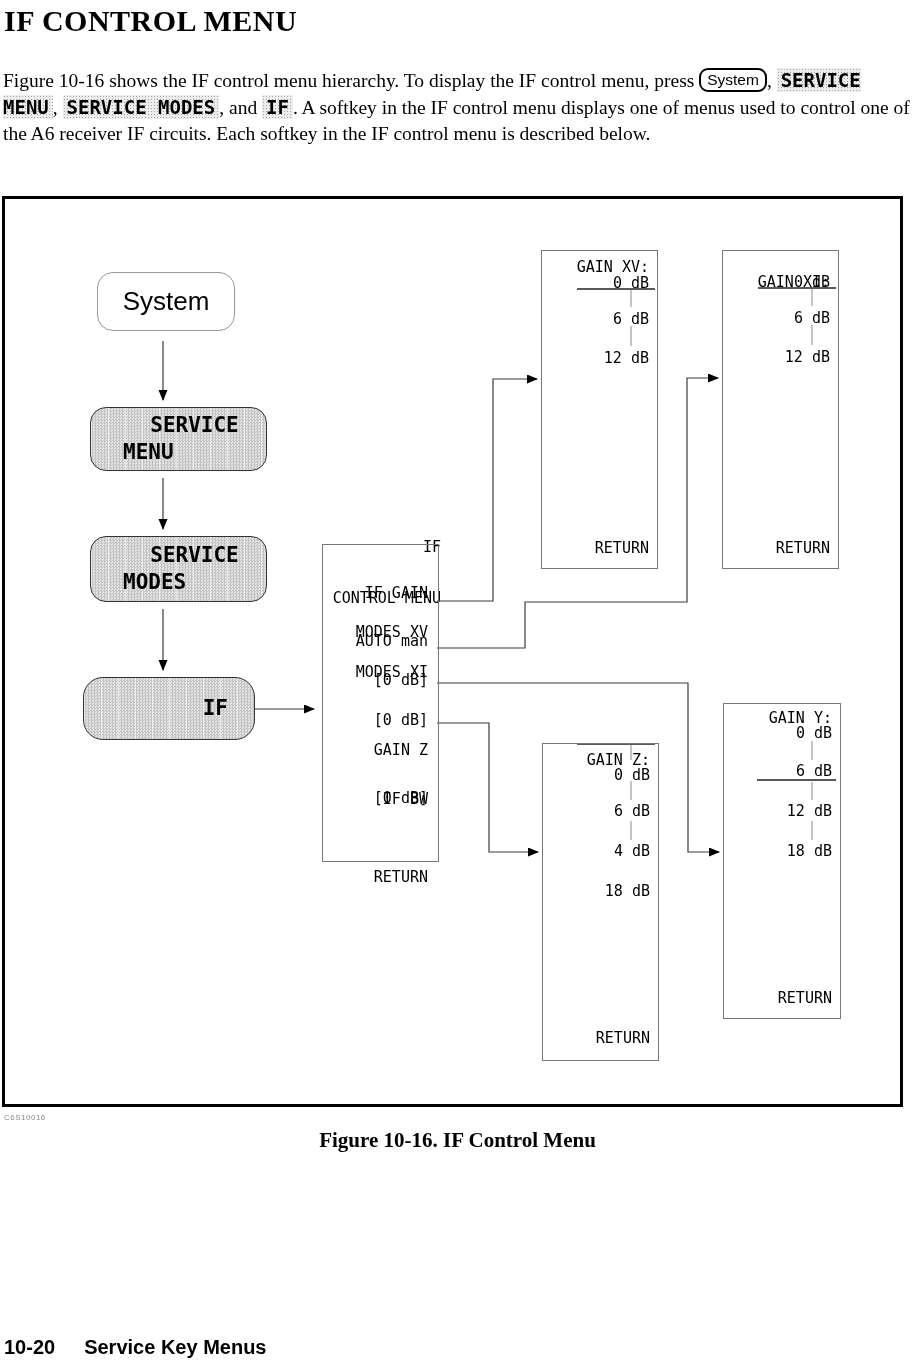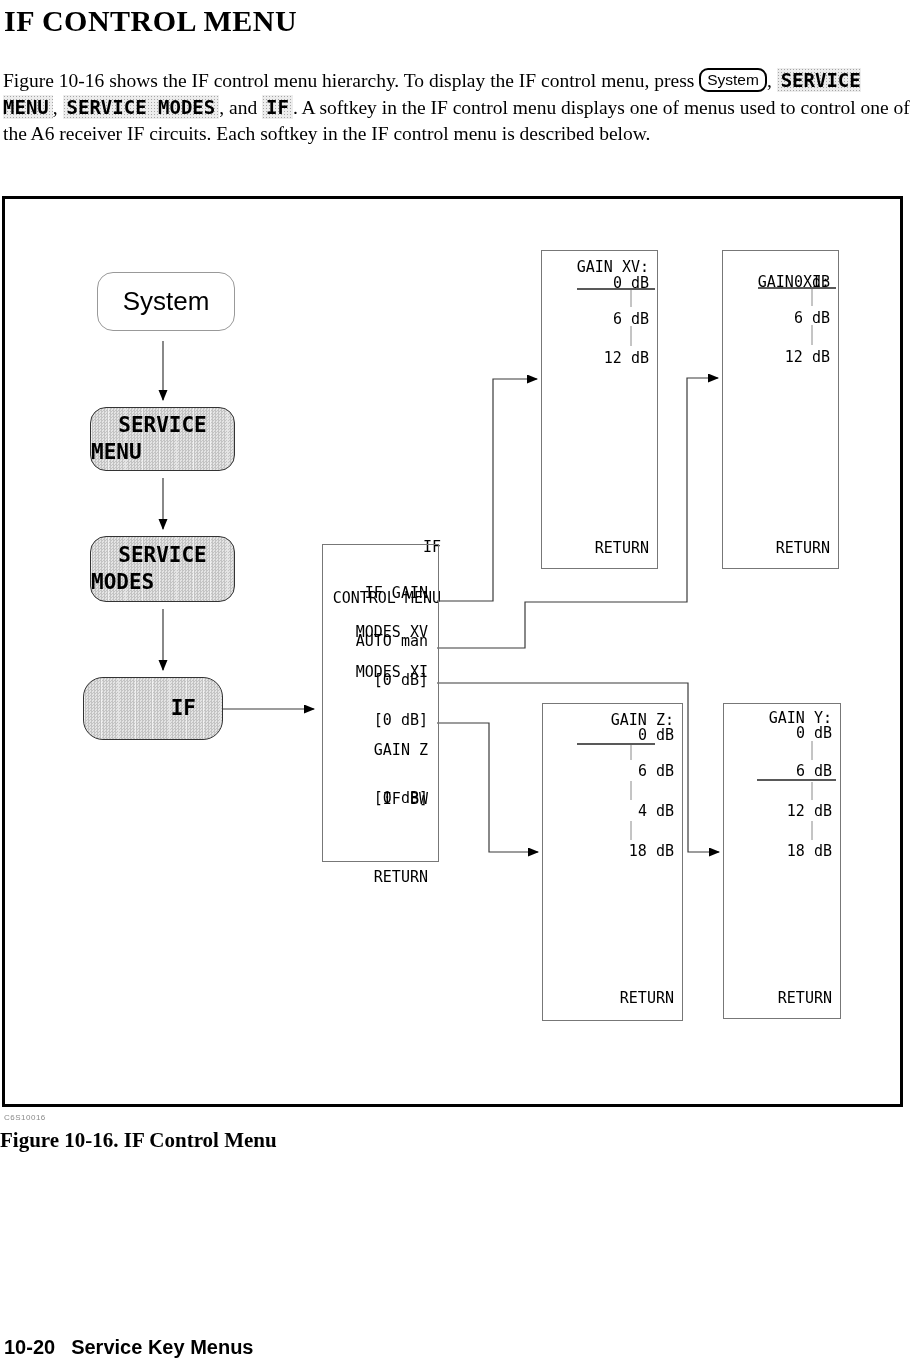--- a/index.html
+++ b/index.html
@@ -17,34 +17,34 @@
   .softkey{font-family:"DejaVu Sans Mono",monospace;font-weight:bold;font-size:19px;
            background-color:#ededed;
            background-image:radial-gradient(#a5a5a5 0.7px, rgba(0,0,0,0) 0.8px);
            background-size:3px 3px;padding:1px 4px;}
 
   
   .figure-border{position:absolute;left:2px;top:196px;width:895px;height:905px;
                  border:3px solid #000;}
   .figure-code{position:absolute;left:4px;top:1113px;font-family:"Liberation Sans",sans-serif;
                font-size:8px;color:#8a8a8a;letter-spacing:.5px;}
-  .figure-caption{position:absolute;left:0;top:1128px;width:915px;
+  .figure-caption{position:absolute;left:0;top:1128px;width:915px;text-align:center;
                   font-size:21px;font-weight:bold;font-family:"Liberation Serif",serif;}
 
   
   .dbtn{position:absolute;border:1.5px solid #333;border-radius:16px;
         display:flex;flex-direction:column;justify-content:center;}
   .dbtn::before{content:"";position:absolute;left:-9px;top:10px;width:100%;height:100%;
         background:#000;border-radius:18px;z-index:-1;}
   .dbtn-white{background:#fff;border-color:#999;}
   .dbtn-gray{background-color:#d8d8d8;
         background-image:
           linear-gradient(90deg, rgba(255,255,255,.55) 1.5px, rgba(255,255,255,0) 1.5px),
           conic-gradient(#c3c3c3 25%, #e4e4e4 25% 50%, #c3c3c3 50% 75%, #e4e4e4 75%);
-        background-size:17px 100%, 3px 3px;}
+        background-size:17px 100%, 3px 3px;padding-left:32px;}
   .sys-label{font-family:"Liberation Sans",sans-serif;font-size:26px;text-align:center;}
   .btn-line{font-family:"DejaVu Sans Mono",monospace;font-weight:bold;font-size:21px;
             line-height:27px;white-space:pre;}
   .bl-center{text-align:center;}
   .bl-right{padding-right:22px;}
 
   
   .mono{font-family:"DejaVu Sans Mono",monospace;}
   .menu-label{position:absolute;left:322px;top:505px;width:119px;text-align:right;
               font-size:15px;line-height:17px;white-space:pre;}
@@ -54,21 +54,21 @@
           white-space:pre;}
   .submenu{position:absolute;border:1px solid #777;font-size:15px;}
   .sm-title,.sm-opt{position:absolute;right:8px;white-space:pre;line-height:15px;}
   .sm-return{position:absolute;right:8px;white-space:pre;line-height:15px;}
 
   .lines{position:absolute;left:0;top:0;pointer-events:none;}
 
   
   .page-footer{position:absolute;left:4px;top:1336px;font-family:"Liberation Sans",sans-serif;
                font-weight:bold;font-size:20px;}
-  .footer-section{margin-left:16px;}
+  .footer-section{margin-left:29px;}
 </style>
 </head>
 <body>
 
 <div class="page">
 
   <div class="doc-title">IF CONTROL MENU</div>
   <p class="doc-para"><span>Figure 10-16 shows the IF control menu hierarchy. To display the IF control menu, press </span><span class="keycap">System</span><span>, </span><span class="softkey">SERVICE MENU</span><span>, </span><span class="softkey">SERVICE MODES</span><span>, and </span><span class="softkey">IF</span><span>.  A softkey in the IF control menu displays one of menus used to control one of the A6 receiver IF circuits. Each softkey in the IF control menu is described below.</span></p>
 
   <div class="figure-border"></div>
@@ -166,21 +166,21 @@
   </div>
 
   <div class="submenu mono" style="left:722px;top:250px;width:115px;height:317px;">
     <div class="sm-title" style="top:24px;">GAIN XI:</div>
     <div class="sm-opt" style="top:24px;">0 dB</div>
     <div class="sm-opt" style="top:60px;">6 dB</div>
     <div class="sm-opt" style="top:99px;">12 dB</div>
     <div class="sm-return" style="bottom:12px;">RETURN</div>
   </div>
 
-  <div class="submenu mono" style="left:542px;top:703px;width:115px;height:316px;padding-left:24px;">
+  <div class="submenu mono" style="left:542px;top:743px;width:115px;height:316px;">
     <div class="sm-title" style="top:9px;">GAIN Z:</div>
     <div class="sm-opt" style="top:24px;">0 dB</div>
     <div class="sm-opt" style="top:60px;">6 dB</div>
     <div class="sm-opt" style="top:100px;">4 dB</div>
     <div class="sm-opt" style="top:140px;">18 dB</div>
     <div class="sm-return" style="bottom:14px;">RETURN</div>
   </div>
 
   <div class="submenu mono" style="left:723px;top:703px;width:116px;height:314px;">
     <div class="sm-title" style="top:7px;">GAIN Y:</div>

